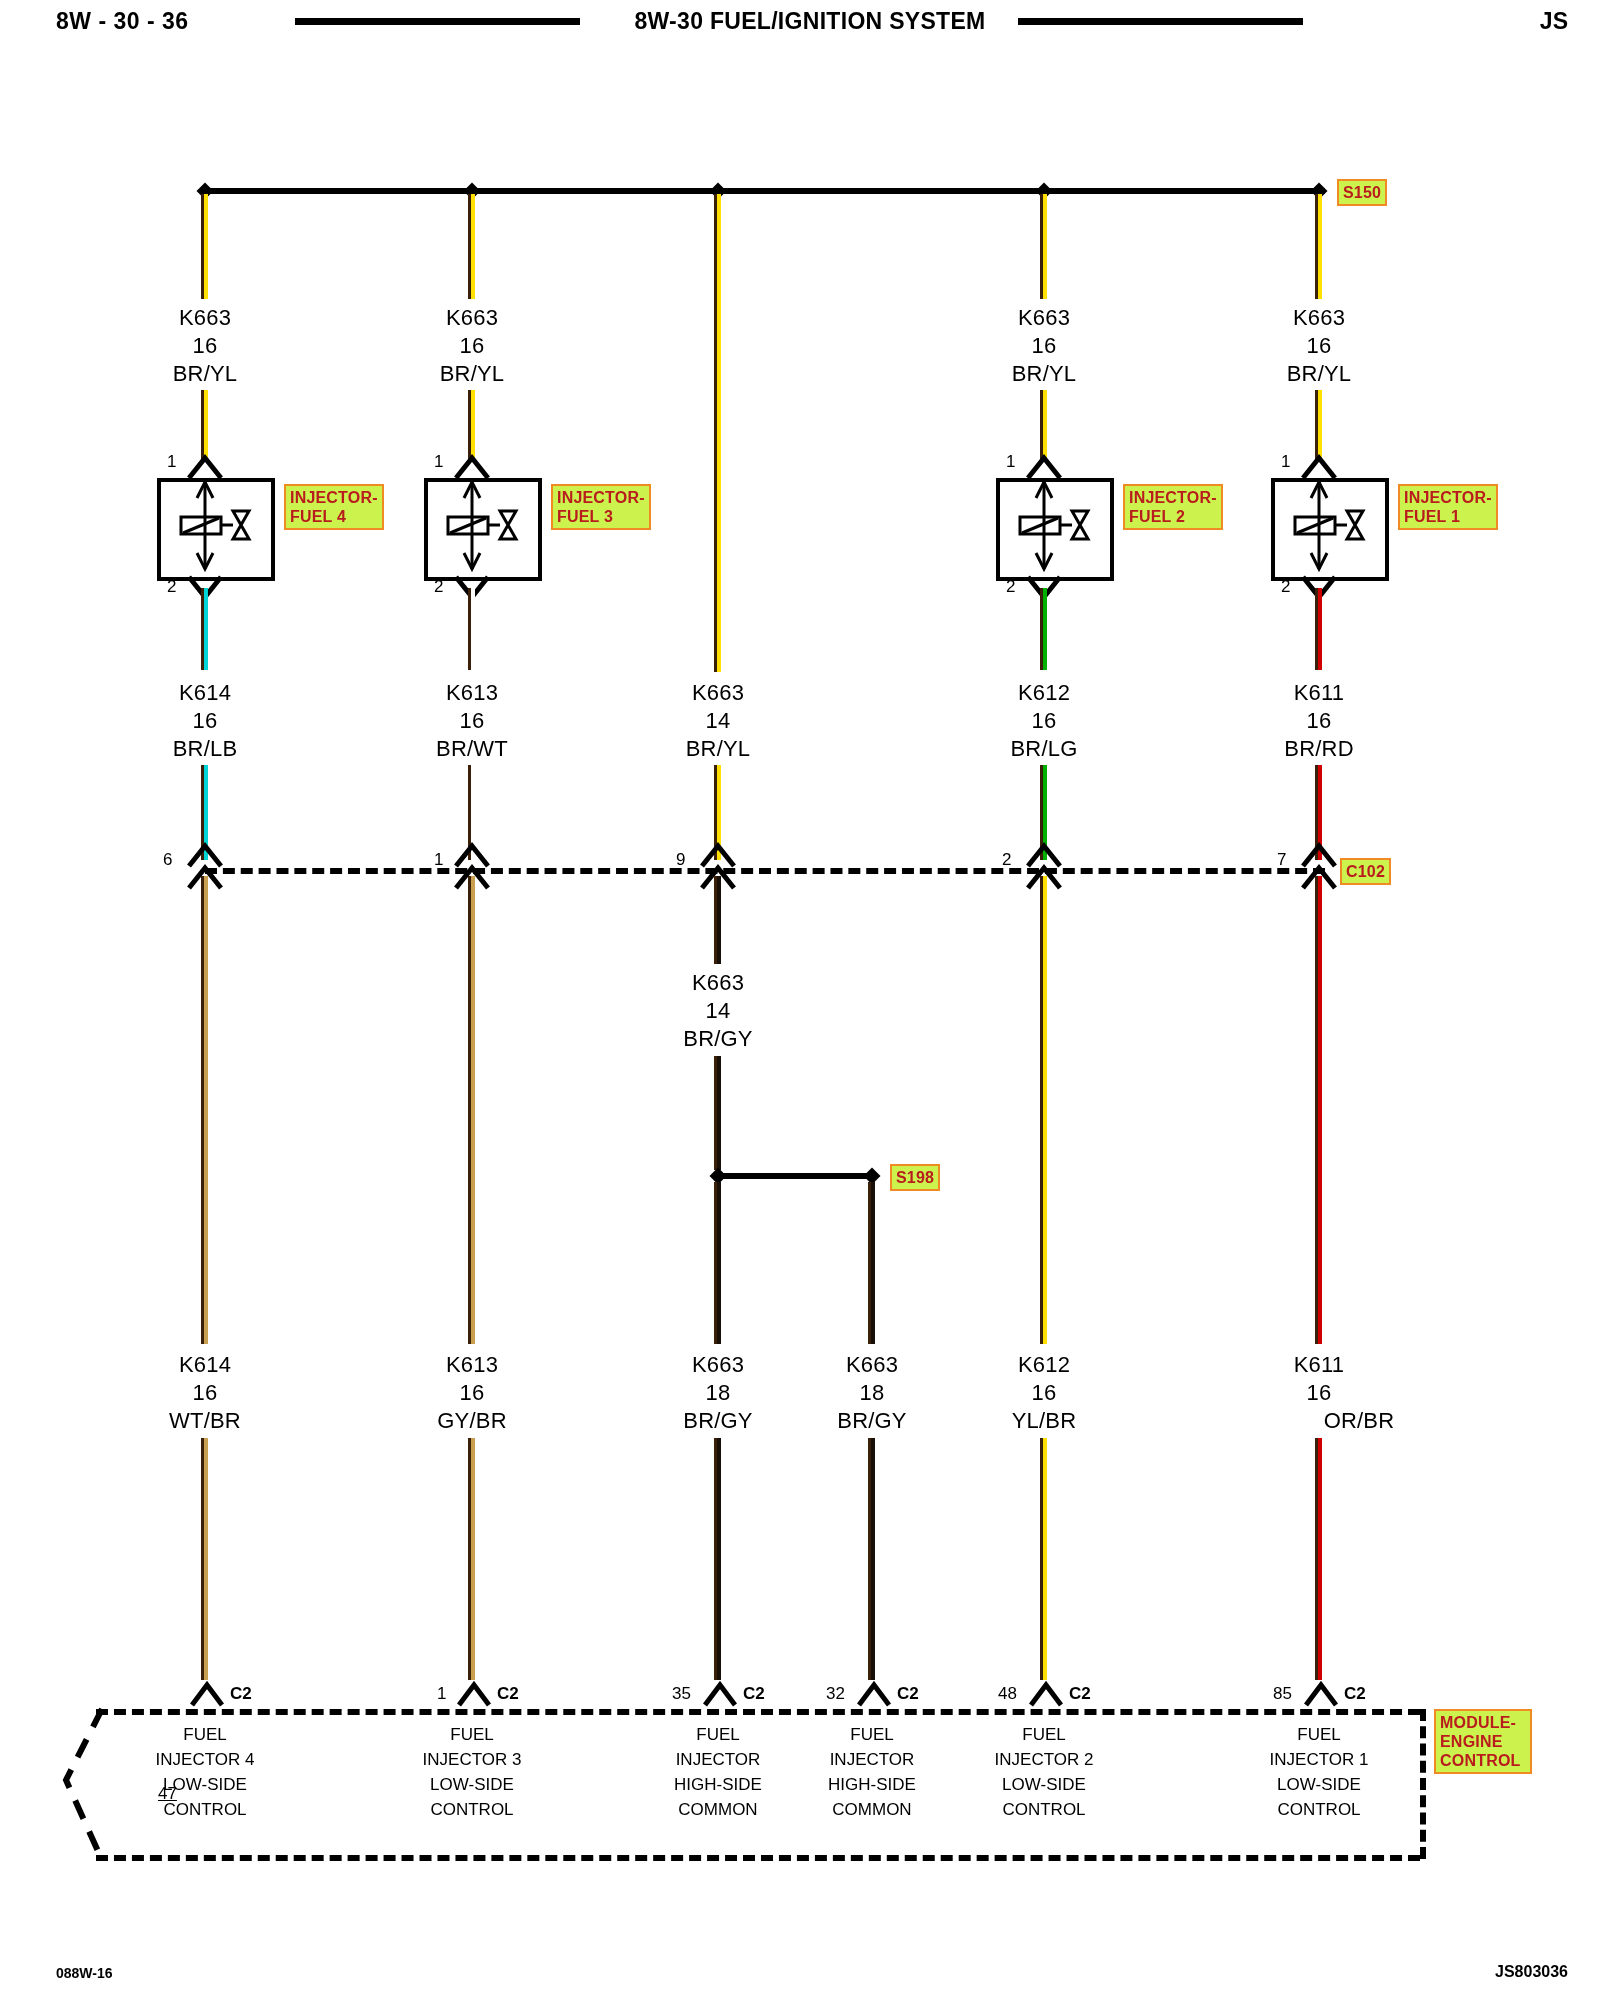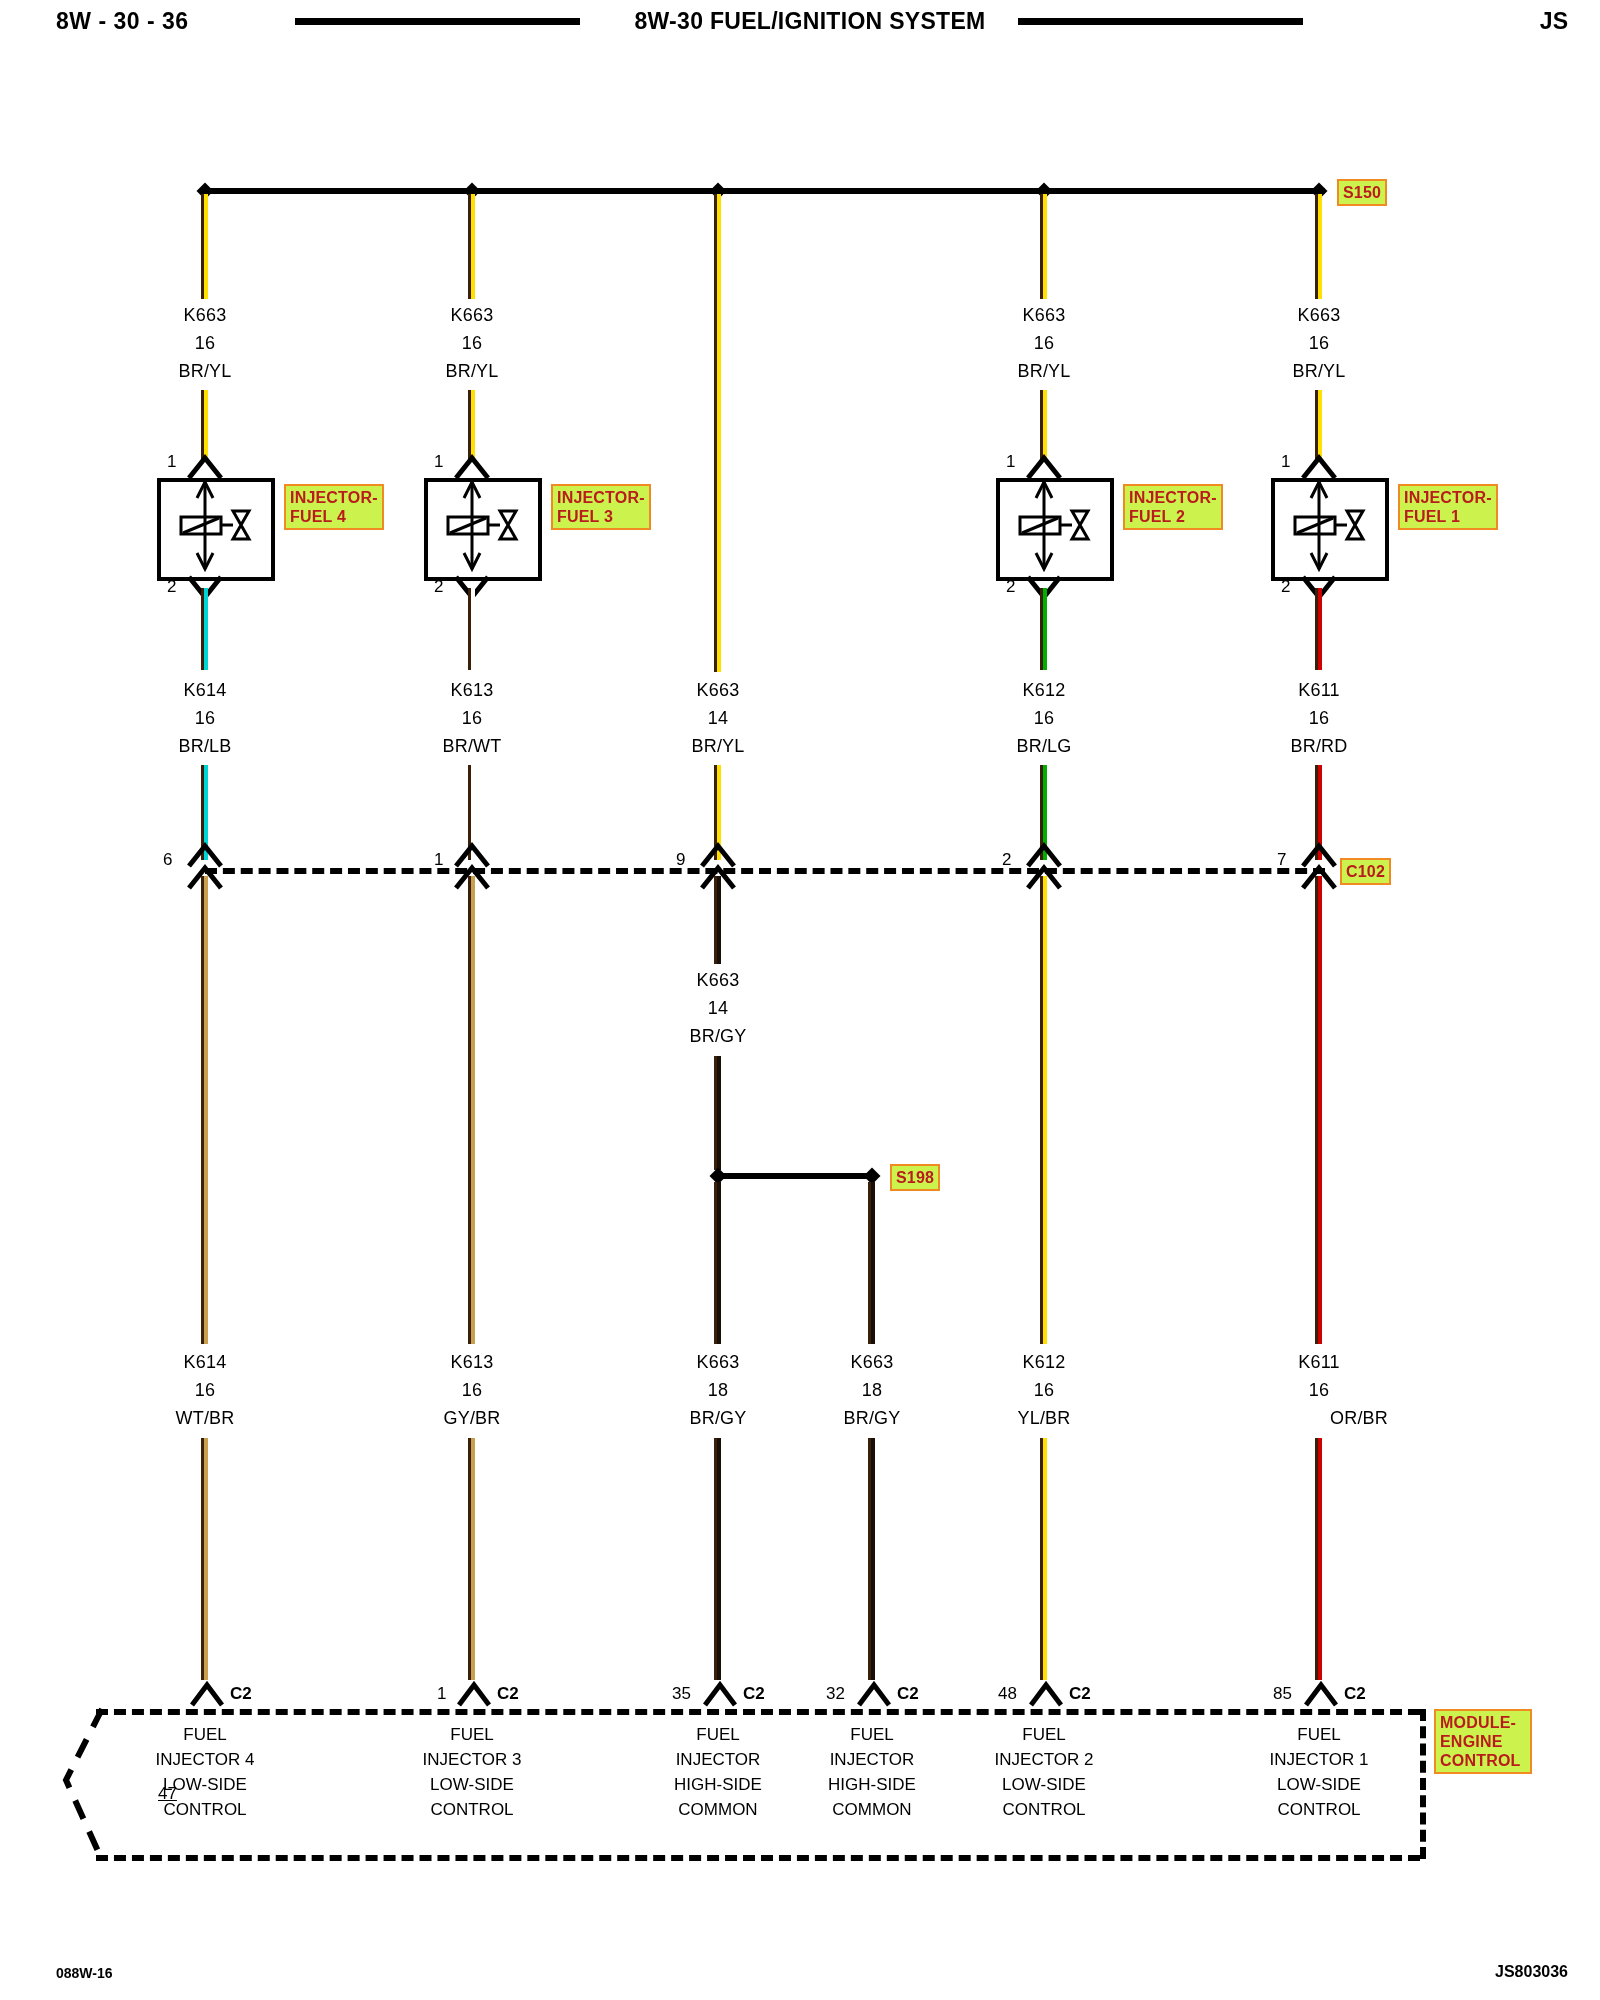--- a/index.html
+++ b/index.html
@@ -22,21 +22,21 @@
 
   
   .wire{position:absolute;width:7px;}
   .wire .core{position:absolute;left:0;top:0;width:3px;height:100%;}
   .wire .stripe{position:absolute;left:3px;top:0;width:4px;height:100%;}
 
   .busline{position:absolute;height:6px;background:#000;}
   .dot{position:absolute;width:12px;height:12px;background:#000;
        transform:rotate(45deg);}
 
-  .lbl{position:absolute;font-size:18px;text-align:center;white-space:nowrap;
+  .lbl{position:absolute;font-size:22px;text-align:center;white-space:nowrap;
        transform:translateX(-50%);letter-spacing:.2px;}
   .pinnum{position:absolute;font-size:17px;white-space:nowrap;}
 
   .hl{position:absolute;background:#ccf24e;border:2px solid #f08a22;
       color:#b91c1c;font-weight:bold;font-size:16px;line-height:19px;
       padding:2px 4px;white-space:nowrap;letter-spacing:.2px;}
 
   .ibox{position:absolute;border:4px solid #000;background:#fff;}
 
   .dashline{position:absolute;height:0;border-top:6px dashed #000;}

